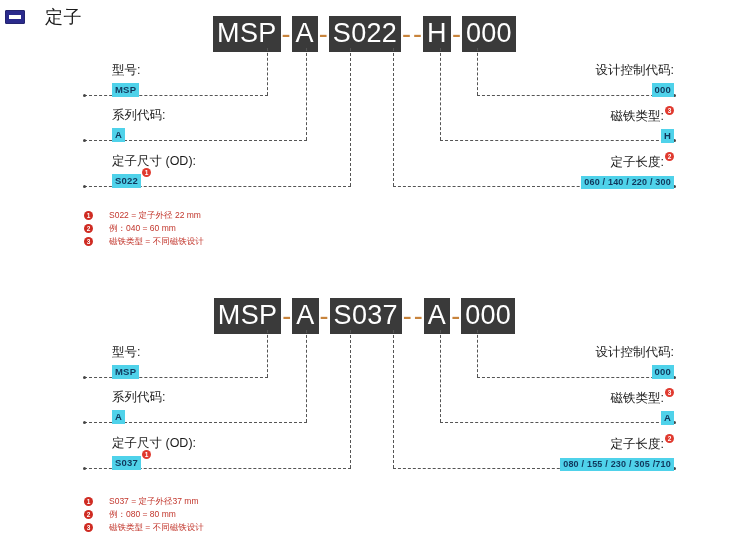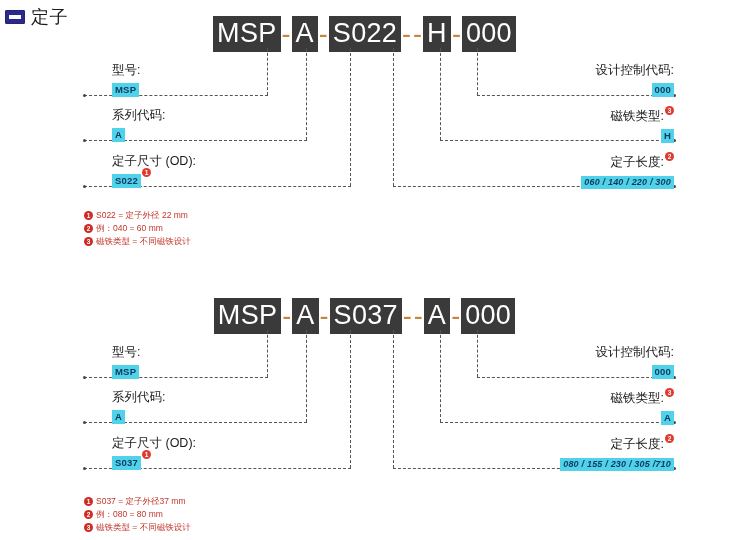--- a/index.html
+++ b/index.html
@@ -5,21 +5,21 @@
   * { box-sizing: border-box; margin: 0; padding: 0; }
   html, body {
     width: 729px; height: 540px;
     background: #ffffff;
     font-family: "Liberation Sans", "DejaVu Sans", sans-serif;
     overflow: hidden;
   }
   .page { position: relative; width: 729px; height: 540px; }
 
   
-  .header { position: absolute; left: 5px; top: 8px; display: flex; align-items: center; gap: 6px; }
+  .header { position: absolute; left: 5px; top: 8px; display: flex; align-items: center; gap: 20px; }
   .hdr-icon {
     width: 20px; height: 14px; background: #2a2a8c;
     border: 1px solid #24246f; border-radius: 1px;
     display: flex; align-items: center; justify-content: center;
   }
   .hdr-icon i { display: block; width: 12px; height: 4px; background: #ffffff; }
   .hdr-title { font-size: 18px; color: #1a1a1a; letter-spacing: 0.5px; line-height: 1; }
 
   
   .diagram { position: absolute; left: 0; width: 729px; height: 250px; }
@@ -47,31 +47,31 @@
 
   
   .callout { position: absolute; white-space: nowrap; margin-left: 28px; }
   .callout .lbl { font-size: 12.5px; color: #1a1a1a; line-height: 1.25; }
   .callout.right { text-align: right; }
   .chip {
     display: inline-block; background: #4fd2ea; color: #10375c;
     font-size: 9.5px; font-weight: bold; line-height: 1.25;
     padding: 1px 3px; margin-top: 2px; letter-spacing: 0.2px;
   }
-  .chip.small { font-size: 9px; font-style: italic; }
+  .chip.small { font-size: 9px; }
   .sup {
     display: inline-block; width: 9px; height: 9px; border-radius: 50%;
     background: #e03a2f; color: #ffffff; font-size: 6.5px; font-weight: bold;
     text-align: center; line-height: 9px; vertical-align: super;
     position: relative; top: -2px; margin-left: 1px;
   }
 
   
   .notes { position: absolute; left: 84px; }
-  .note { display: flex; align-items: center; gap: 3px; margin-bottom: 3px; }
+  .note { display: flex; align-items: center; gap: 16px; margin-bottom: 3px; }
   .note-num {
     flex: 0 0 auto; width: 9px; height: 9px; border-radius: 50%;
     background: #cf2b22; color: #ffffff; font-size: 6.5px; font-weight: bold;
     text-align: center; line-height: 9px;
   }
   .note-txt { font-size: 8.5px; color: #c2362c; line-height: 1.2; white-space: nowrap; }
 </style>
 </head>
 <body>
 

